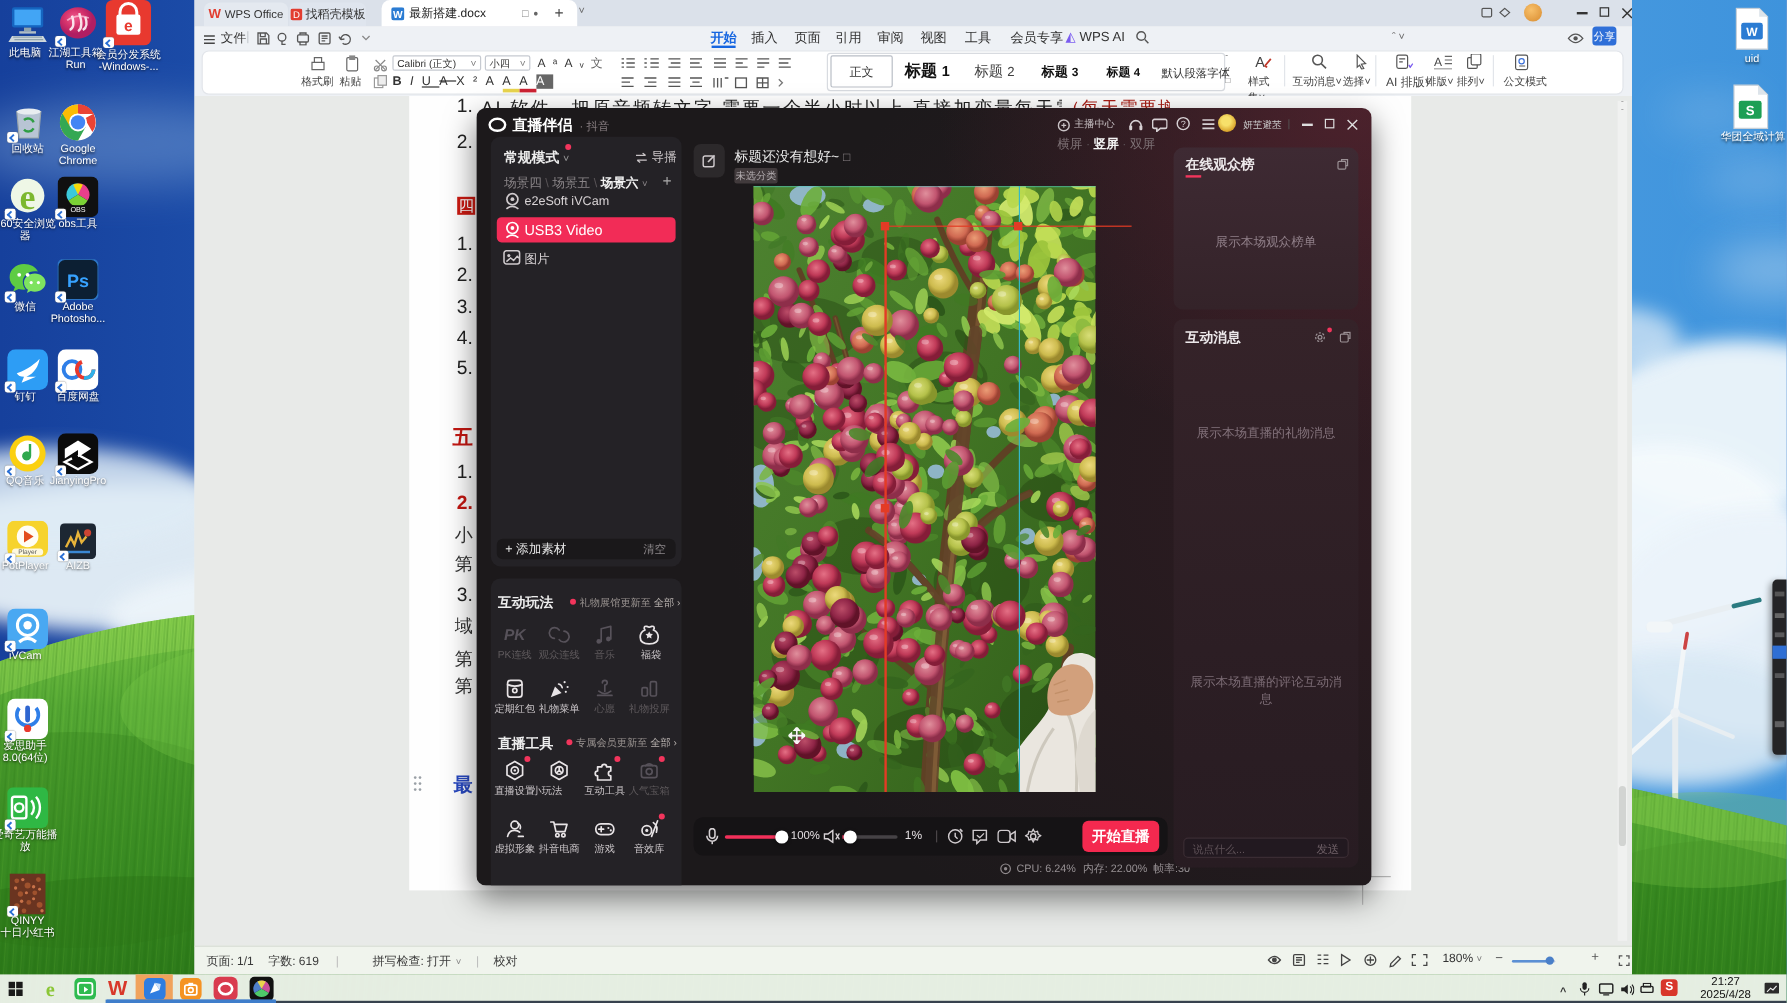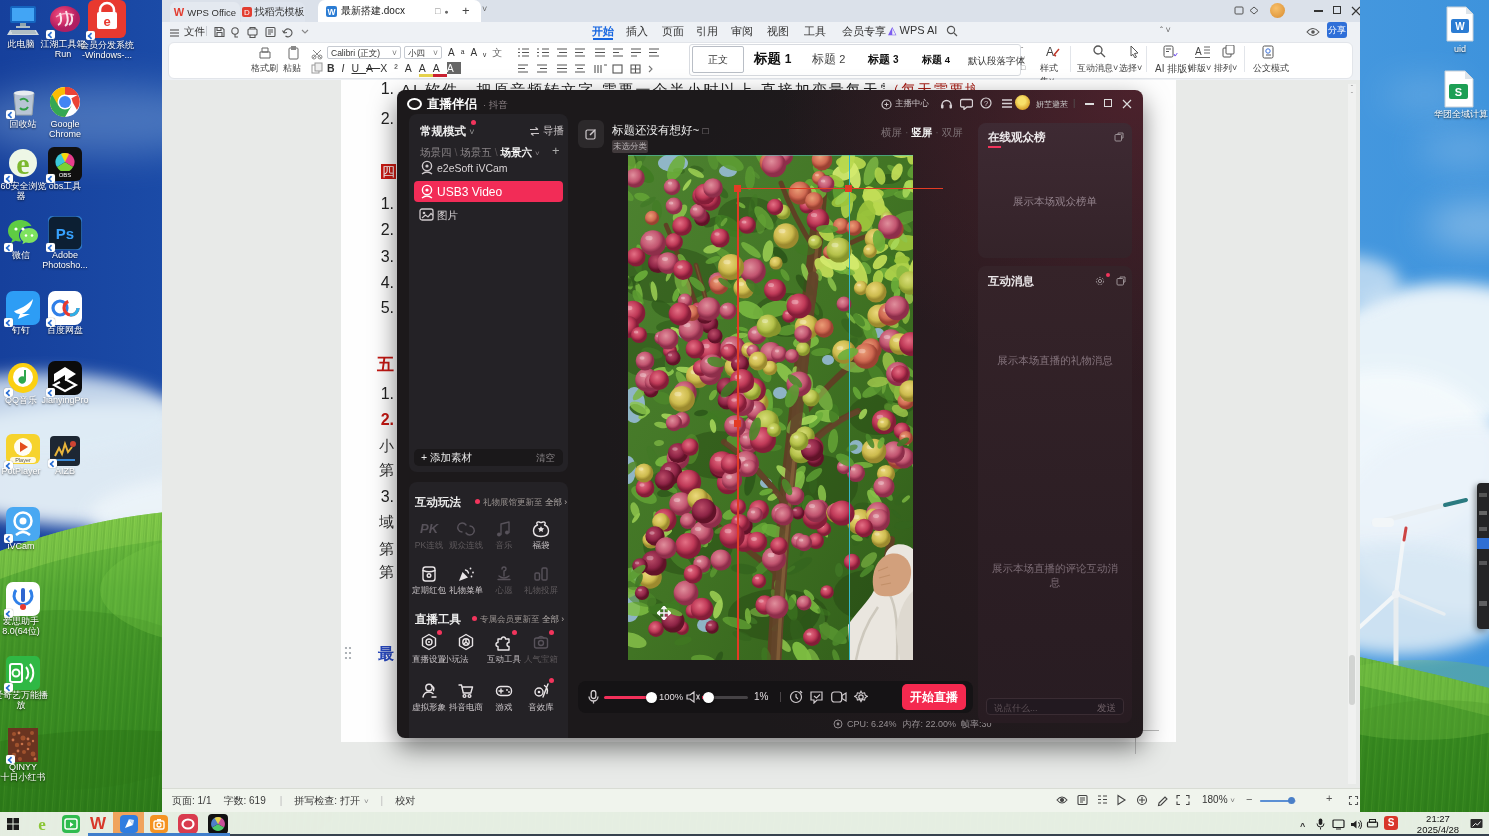--- a/index.html
+++ b/index.html
@@ -495,21 +495,21 @@
         <circle cx="6" cy="7" r="1.1"></circle>
         <circle cx="2" cy="12" r="1.1"></circle>
         <circle cx="6" cy="12" r="1.1"></circle>
       </svg>
 
 <div class="abs" style="left:1186px;top:84px;width:8px;height:700px;background:#f0f1f0"></div>
 <div class="abs" style="left:1187px;top:655px;width:6px;height:50px;background:#d2d4d2;border-radius:3px"></div>
 <div class="abs" style="left:1186px;top:84px;width:8px;font-size:7px;color:#888;text-align:center;line-height:7px">ˆ<br>ˆ</div>
 
 <div class="abs" style="left:0;top:788px;width:1198px;height:24px;background:#f0f4ed;border-top:1px solid #d8dcd4"></div>
-<div class="abs" style="left:10px;top:794px;font-size:10px;color:#3a3a3a">页面: 1/1<span style="margin-left:12px">字数: 619</span><span style="margin-left:14px;color:#bbb">|</span><span style="margin-left:12px">拼写检查: 打开</span><span style="margin-left:4px;color:#888;font-size:8px">˅</span><span style="margin-left:12px;color:#bbb">|</span><span style="margin-left:12px">校对</span></div>
+<div class="abs" style="left:10px;top:794px;font-size:10px;color:#3a3a3a">页面: 1/1<span style="margin-left:12px">字数: 619</span><span style="margin-left:14px;color:#bbb">|</span><span style="margin-left:28px">拼写检查: 打开</span><span style="margin-left:4px;color:#888;font-size:8px">˅</span><span style="margin-left:12px;color:#bbb">|</span><span style="margin-left:12px">校对</span></div>
 <svg width="150" height="13" style="position:absolute;left:894px;top:794px" fill="none" stroke="#444" stroke-width="1.1">
 <path d="M1 6 q5-6 10 0 q-5 6-10 0 Z"></path>
         <circle cx="6" cy="6" r="1.5" fill="#444"></circle>
 <rect x="22" y="1.5" width="9" height="9" rx="1"></rect>
         <path d="M24 4 h5 M24 6 h5 M24 8 h3"></path>
 <path d="M42 2 h3 M47 2 h4 M42 5.5 h3 M47 5.5 h4 M42 9 h3 M47 9 h4"></path>
 <path d="M62 1.5 l7 4.5 -7 4.5 Z"></path>
 <circle cx="86" cy="6" r="4.5"></circle>
         <path d="M83 6 h6 M86 3 v6"></path>
 <path d="M103 9 l6-6 2 2 -6 6 -2.5.5 Z"></path>
@@ -609,21 +609,21 @@
 <div class="abs" style="left:85px;top:36px;width:20px;height:20px"><svg width="20" height="20" viewBox="0 0 20 18">
             <path d="M7 15.5 V5 l8-2 V13.5" stroke="#57525a" stroke-width="1.4" fill="none" stroke-linecap="round" stroke-linejoin="round"></path>
             <circle cx="5" cy="15.5" r="2" fill="#57525a" stroke="none"></circle>
             <circle cx="13" cy="13.5" r="2" fill="#57525a" stroke="none"></circle>
           </svg></div>
         <div class="abs" style="left:72px;top:58px;width:46px;text-align:center;font-size:8.5px;color:#5f5a5d">音乐</div>
 <div class="abs" style="left:122px;top:36px;width:20px;height:20px"><svg width="20" height="20" viewBox="0 0 20 18">
             <path d="M6.5 6 C5 4 6 2.5 8 3 l2 .7 2-.7 c2-.5 3 1 1.5 3 2.5 1 4 3.5 4 6 0 3.5-3 5.5-7.5 5.5 S2.5 15.5 2.5 12 c0-2.5 1.5-5 4-6 Z" stroke="#e8e4e6" stroke-width="1.4" fill="none" stroke-linecap="round" stroke-linejoin="round"></path>
             <path d="M10 7.2 l1 1.9 2.1.3 -1.5 1.5 .35 2.1 -1.95-1 -1.95 1 .35-2.1 -1.5-1.5 2.1-.3 Z" fill="#e8e4e6" stroke="none"></path>
           </svg></div>
-        <div class="abs" style="left:109px;top:58px;width:46px;text-align:center;font-size:8.5px;color:#c8c3c6">福袋</div>
+        <div class="abs" style="left:96px;top:58px;width:46px;text-align:right;font-size:8.5px;color:#c8c3c6">福袋</div>
 <div class="abs" style="left:10px;top:81px;width:20px;height:20px"><svg width="20" height="20" viewBox="0 0 20 18">
             <rect x="4" y="3" width="12" height="14" rx="2.5" stroke="#e8e4e6" stroke-width="1.4" fill="none" stroke-linecap="round" stroke-linejoin="round"></rect>
             <path d="M4 6.5 q6 2.5 12 0" stroke="#e8e4e6" stroke-width="1.4" fill="none" stroke-linecap="round" stroke-linejoin="round"></path>
             <circle cx="10" cy="11.5" r="1.8" stroke="#e8e4e6" stroke-width="1.4" fill="none" stroke-linecap="round" stroke-linejoin="round"></circle>
           </svg></div>
         <div class="abs" style="left:-3px;top:103px;width:46px;text-align:center;font-size:8.5px;color:#c8c3c6">定期红包</div>
 <div class="abs" style="left:47px;top:81px;width:20px;height:20px"><svg width="20" height="20" viewBox="0 0 20 18">
             <path d="M3 17 L6.5 8 L12 13.5 Z" fill="#e8e4e6" stroke="none"></path>
             <path d="M12.5 9 a4 4 0 0 0 -3-3" stroke="#e8e4e6" stroke-width="1.4" fill="none" stroke-linecap="round" stroke-linejoin="round"></path>
             <circle cx="14.5" cy="4.5" r="0.9" fill="#e8e4e6" stroke="none"></circle>
@@ -694,21 +694,21 @@
 </div>
 
 <div class="abs" style="left:181px;top:30px;width:26px;height:28px;background:#2c292b;border-radius:6px">
         <svg width="12" height="12" style="position:absolute;left:7px;top:8px">
           <rect x="1" y="2" width="9" height="9" rx="1.5" fill="none" stroke="#cfcacd" stroke-width="1.2"></rect>
           <path d="M5 7 L10.5 1.5" stroke="#cfcacd" stroke-width="1.4"></path>
         </svg>
       </div>
 <div class="abs" style="left:215px;top:33px;font-size:11.5px;color:#ececec">标题还没有想好~ <span style="color:#8d8689;font-size:10px">□</span></div>
 <div class="abs" style="left:215px;top:50px;width:36px;height:13px;background:#413a3c;border-radius:2px;font-size:8.5px;color:#b5afb2;text-align:center;line-height:13px">未选分类</div>
-<div class="abs" style="left:484px;top:36px;font-size:10.5px;color:#7e7276">横屏 <span style="color:#5a5054">·</span> <span style="color:#f5f5f5;font-weight:bold">竖屏</span> <span style="color:#5a5054">·</span> 双屏</div>
+<div class="abs" style="left:484px;top:23px;font-size:10.5px;color:#7e7276">横屏 <span style="color:#5a5054">·</span> <span style="color:#f5f5f5;font-weight:bold">竖屏</span> <span style="color:#5a5054">·</span> 双屏</div>
 
 <div class="abs" style="left:231px;top:65px;width:285px;height:505px"><svg width="285" height="505" viewBox="0 0 285 505">
 <defs>
             <linearGradient id="vbase" x1="0" y1="0" x2="1" y2="1">
               <stop offset="0" stop-color="#4d8230"></stop>
               <stop offset=".5" stop-color="#417424"></stop>
               <stop offset="1" stop-color="#305c19"></stop>
             </linearGradient>
             <radialGradient id="plumR" cx=".4" cy=".35">
               <stop offset="0" stop-color="#e47085"></stop>

